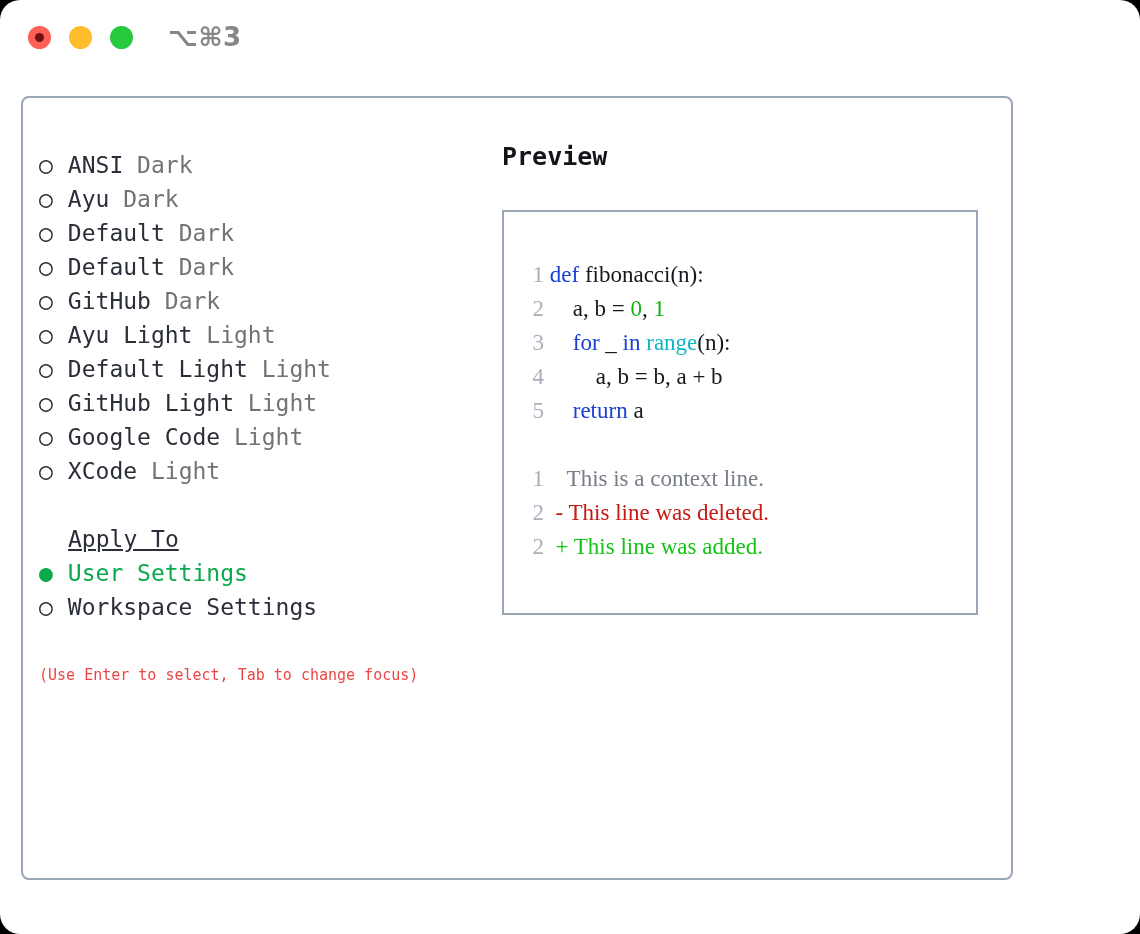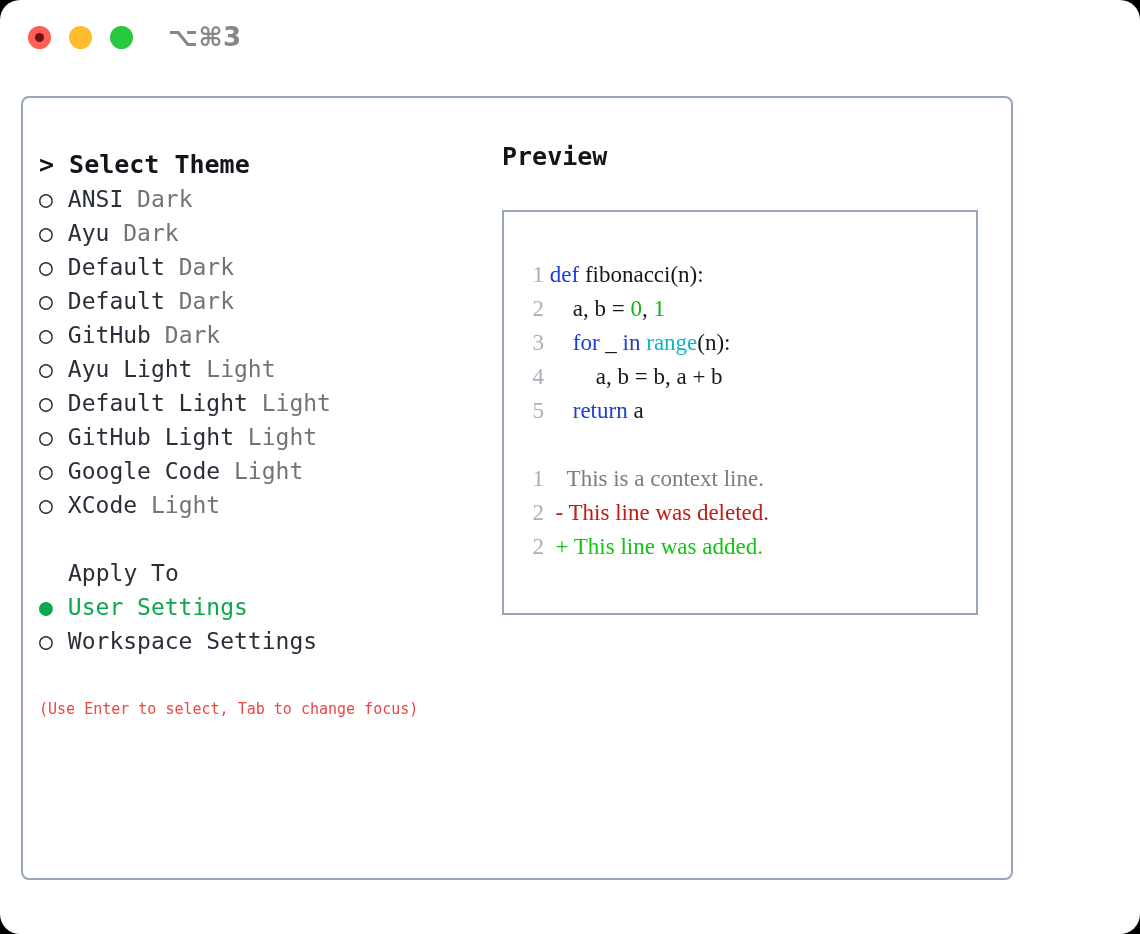--- a/index.html
+++ b/index.html
@@ -115,20 +115,21 @@
   .opt .name { color: #2a2e38; }
   .opt.selected .name { color: #0ba84c; }
   .opt .variant { color: #737373; }
   .section-label {
     font-family: "DejaVu Sans Mono", monospace;
     font-size: 23px;
     line-height: 34px;
     white-space: pre;
     color: #2a2e38;
     padding-left: 29px;
+    text-decoration: underline;
   }
   .spacer { height: 34px; }
   .hint {
     font-family: "DejaVu Sans Mono", monospace;
     font-size: 15px;
     line-height: 34px;
     color: #ef4444;
     width: 400px;
     white-space: pre-wrap;
   }
@@ -176,21 +177,20 @@
       <div class="light red"></div>
       <div class="light yellow"></div>
       <div class="light green"></div>
     </div>
     <div class="shortcut">⌥⌘3</div>
   </div>
 
   <div class="panel">
 
     <div class="col-left">
-      <div class="heading">&gt; Select Theme</div>
       <div id="theme-list">
           <div class="opt"><span class="marker">○</span><span class="name"> ANSI</span><span class="variant"> Dark</span></div>
           <div class="opt"><span class="marker">○</span><span class="name"> Ayu</span><span class="variant"> Dark</span></div>
           <div class="opt"><span class="marker">○</span><span class="name"> Default</span><span class="variant"> Dark</span></div>
           <div class="opt"><span class="marker">○</span><span class="name"> Default</span><span class="variant"> Dark</span></div>
           <div class="opt"><span class="marker">○</span><span class="name"> GitHub</span><span class="variant"> Dark</span></div>
           <div class="opt"><span class="marker">○</span><span class="name"> Ayu Light</span><span class="variant"> Light</span></div>
           <div class="opt"><span class="marker">○</span><span class="name"> Default Light</span><span class="variant"> Light</span></div>
           <div class="opt"><span class="marker">○</span><span class="name"> GitHub Light</span><span class="variant"> Light</span></div>
           <div class="opt"><span class="marker">○</span><span class="name"> Google Code</span><span class="variant"> Light</span></div>

